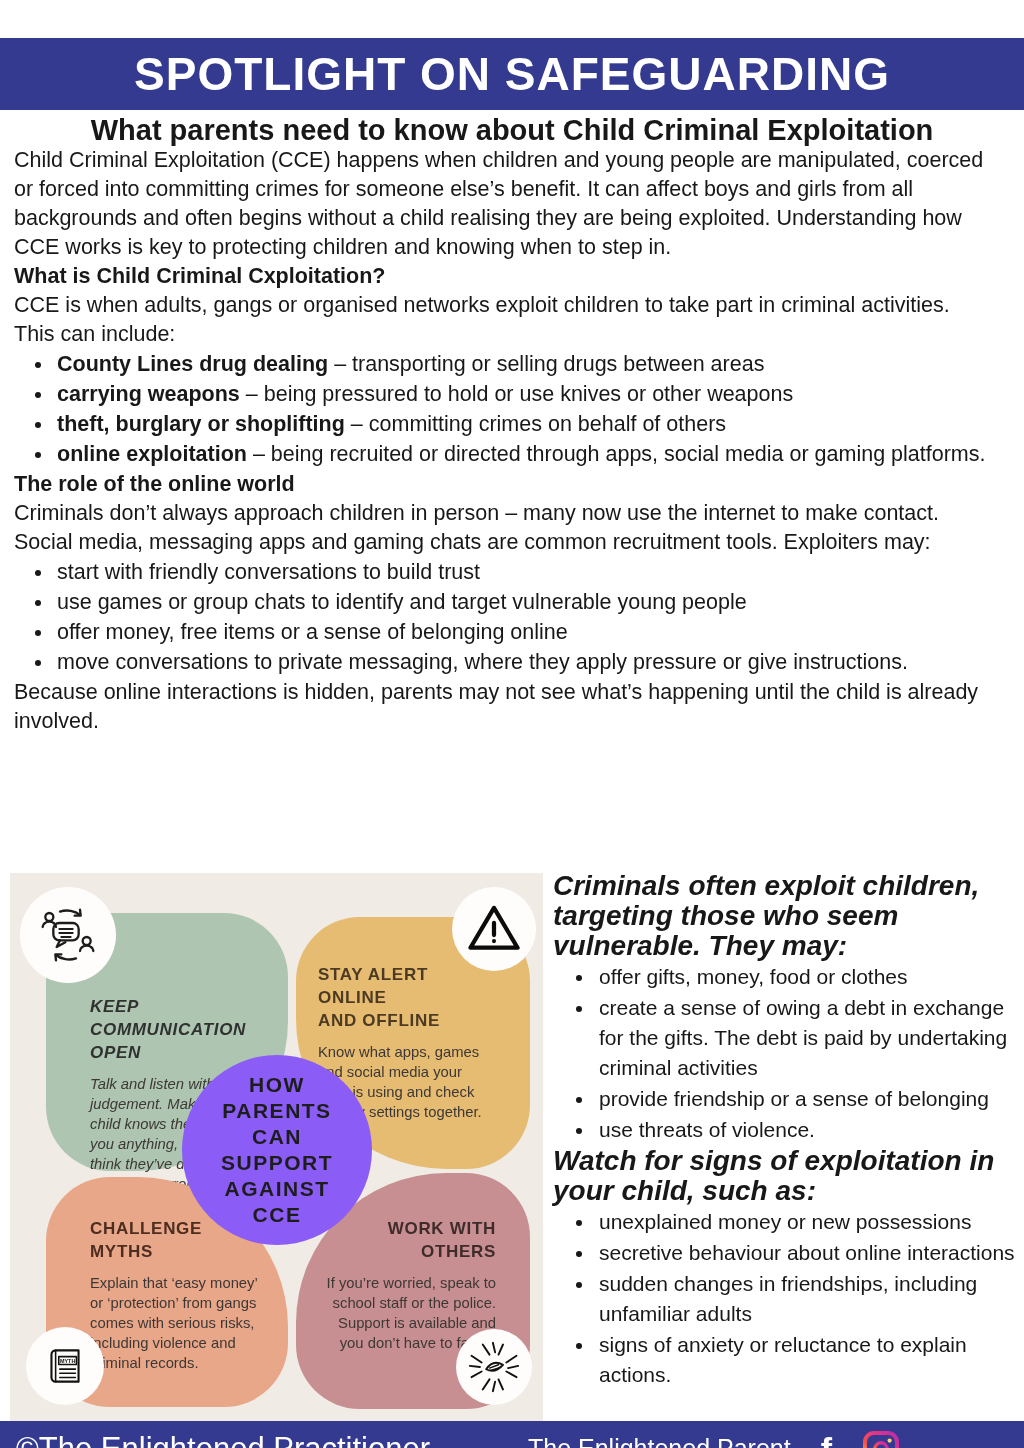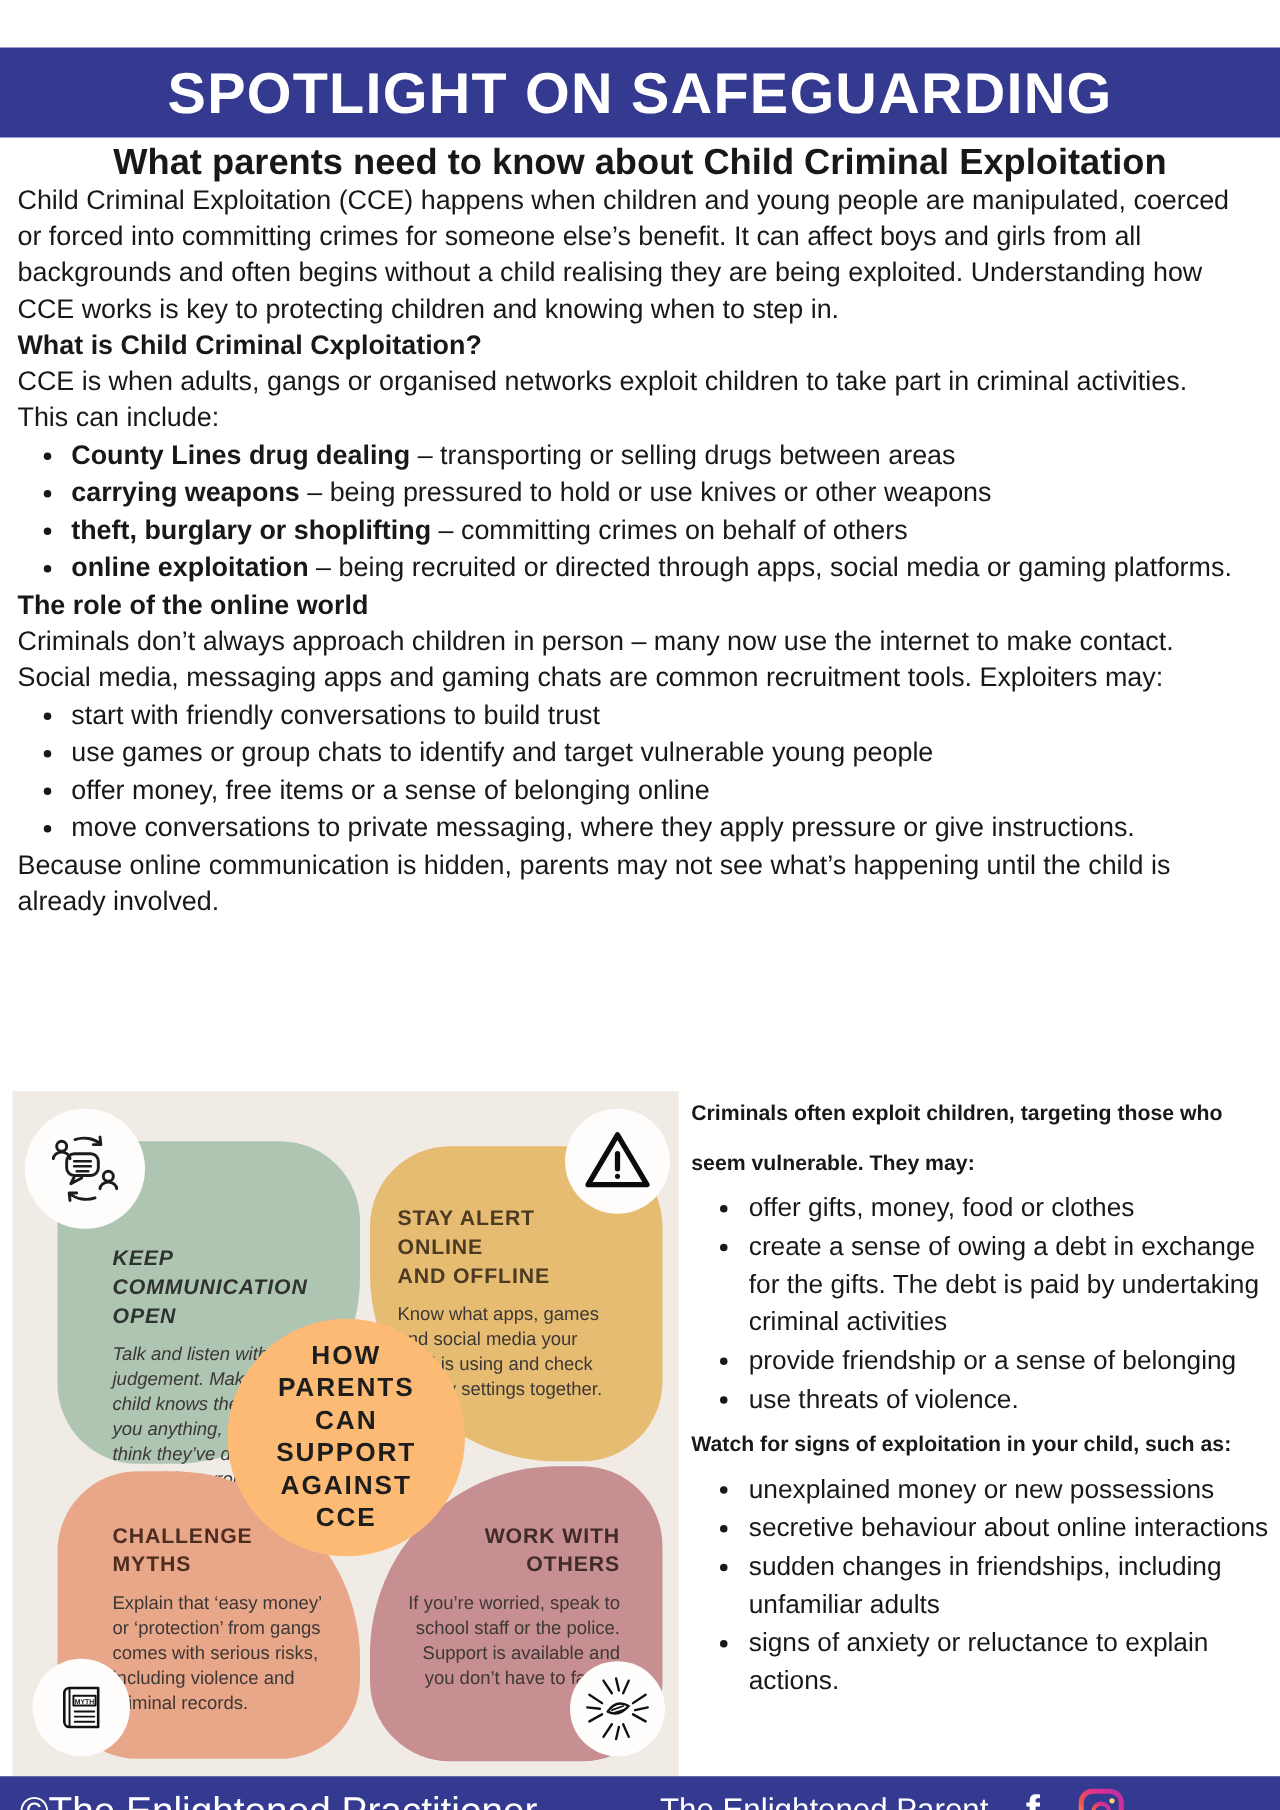--- a/index.html
+++ b/index.html
@@ -38,34 +38,34 @@
               border-radius:150px 64px 64px 64px; padding:44px 34px 0 18px; text-align:right; }
   .q-title { font-weight:700; font-size:17px; line-height:23px; letter-spacing:.7px;
              margin-bottom:10px; white-space:pre-line; }
   .q-green  .q-title { color:#2f3230; }
   .q-yellow .q-title { color:#4c3b22; }
   .q-salmon .q-title { color:#4c2d20; }
   .q-rose   .q-title { color:#402b2b; }
   .q-body { font-size:14.8px; line-height:20px; color:#3d3835; }
   .center-circle {
     position:absolute; left:172px; top:182px; width:190px; height:190px;
-    background:#fdba74; border-radius:50%;
+    background:#8b5cf6; border-radius:50%;
     display:flex; align-items:center; justify-content:center; text-align:center;
   }
   .center-text { font-weight:700; font-size:21px; line-height:26px; letter-spacing:1.5px;
                  color:#1d1d1d; white-space:pre-line; }
   .icon-circle { position:absolute; background:#fffdfb; border-radius:50%;
                  display:flex; align-items:center; justify-content:center; }
   .ic-comm  { left:10px;  top:14px;  width:96px; height:96px; }
   .ic-warn  { left:442px; top:14px;  width:84px; height:84px; }
   .ic-myth  { left:16px;  top:454px; width:78px; height:78px; }
   .ic-hands { left:446px; top:456px; width:76px; height:76px; }
   .right-col { width:468px; margin-left:10px; margin-top:-2px;
                font-size:21px; line-height:30px; }
-  .rc-heading { font-weight:700; font-size:17px; line-height:40px; }
+  .rc-heading { font-weight:700; font-size:28px; line-height:30px;font-style:italic; }
   .right-col ul { margin:0; padding-left:42px; }
   .right-col li { padding-left:4px; margin:1px 0; }
   
   .footer {
     position:absolute; left:0; bottom:0; width:1024px; height:55px; background:#343a90;
     display:flex; align-items:center; color:#ffffff; padding:0 16px;
   }
   .footer-left { font-size:31px; }
   .footer-right { margin-left:auto; margin-right:108px; display:flex; align-items:center; gap:30px; }
   .footer-parent { font-size:25px; }
@@ -96,21 +96,21 @@
     </ul>
 
     <p class="bold">The role of the online world</p>
     <p>Criminals don’t always approach children in person – many now use the internet to make contact. Social media, messaging apps and gaming chats are common recruitment tools. Exploiters may:</p>
     <ul>
       <li>start with friendly conversations to build trust</li>
       <li>use games or group chats to identify and target vulnerable young people</li>
       <li>offer money, free items or a sense of belonging online</li>
       <li>move conversations to private messaging, where they apply pressure or give instructions.</li>
     </ul>
-    <p>Because online communication is hidden, parents may not see what’s happening until the child is already involved.</p>
+    <p>Because online interactions is hidden, parents may not see what’s happening until the child is already involved.</p>
   </div>
 
   <div class="bottom">
 
     <div class="infographic">
 
       <div class="blob q-green">
         <div class="q-title">KEEP
 COMMUNICATION
 OPEN</div>

